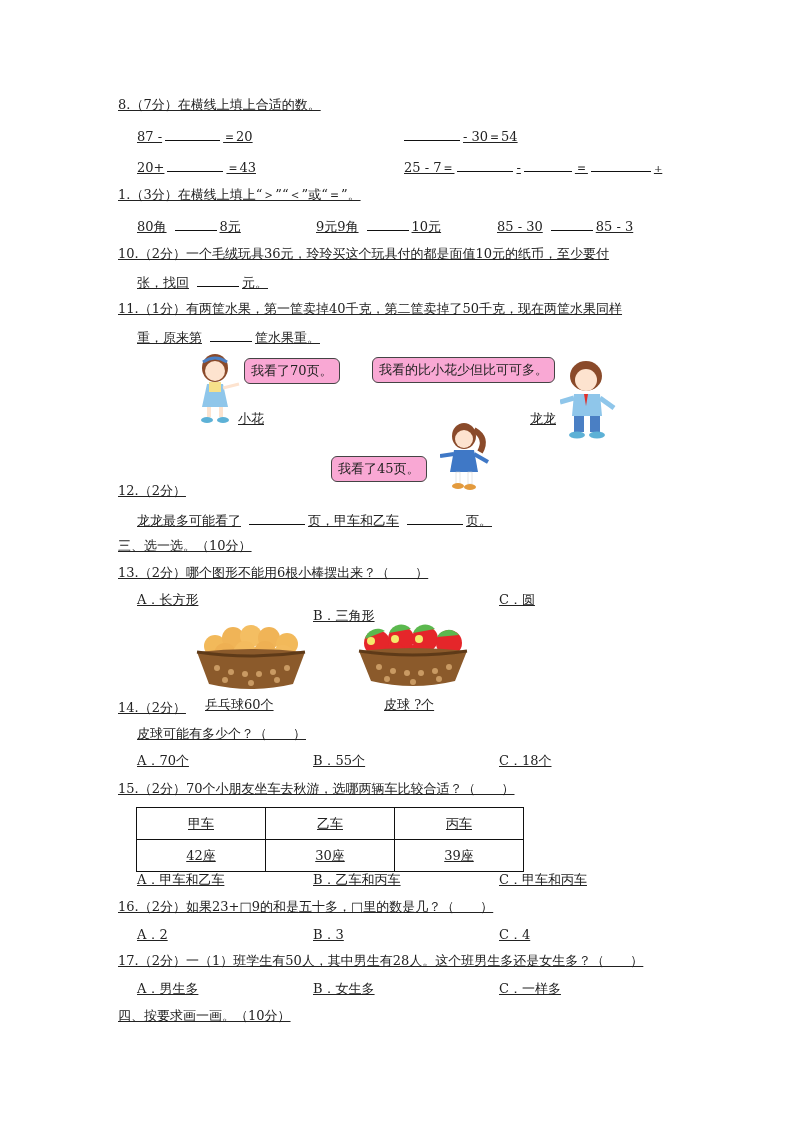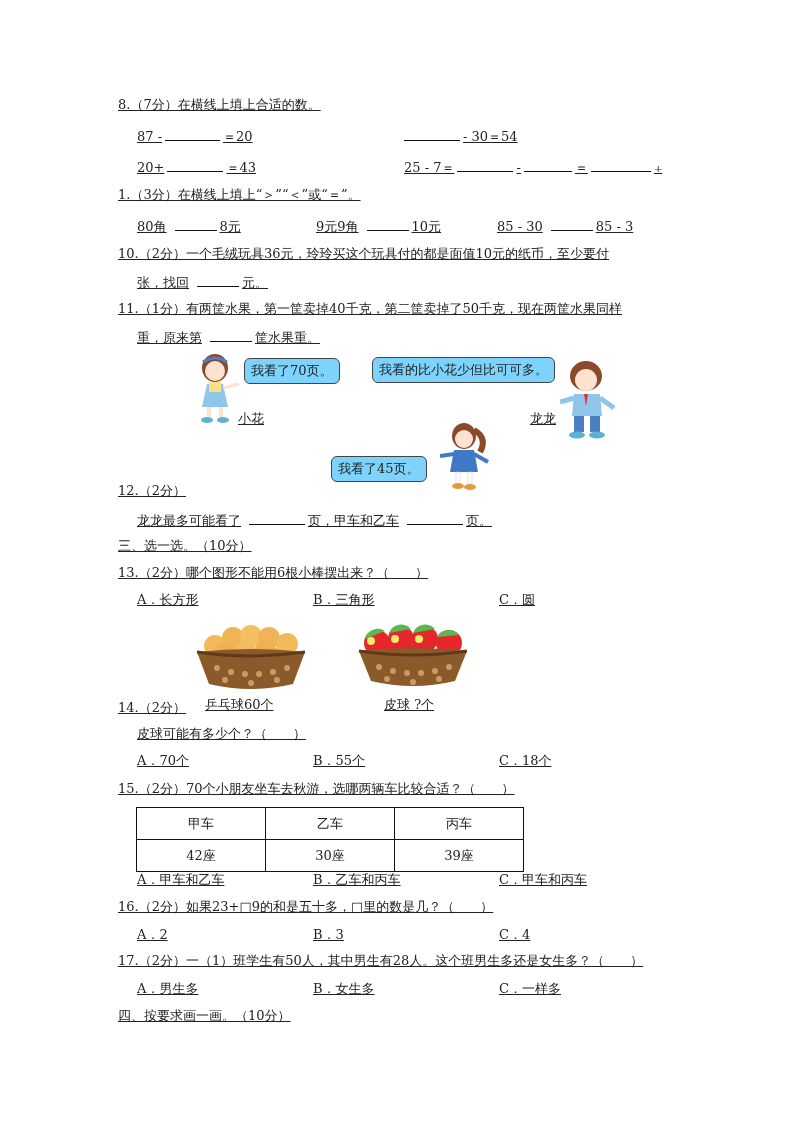--- a/index.html
+++ b/index.html
@@ -1,24 +1,24 @@
 <!DOCTYPE html>
 <html><head>
 <meta charset="utf-8">
 <style>
   html, body { margin: 0; padding: 0; background: #ffffff; }
   body { width: 793px; height: 1122px; position: relative; overflow: hidden;
          font-family: "DejaVu Serif", "Liberation Serif", serif; color: #222; font-size: 13px; }
   .ln { position: absolute; white-space: nowrap; line-height: 18px; text-decoration: underline; }
   .blank { display: inline-block; border-bottom: 1px solid #111; height: 14px; vertical-align: baseline; margin: 0 3px; }
-  .bubble { position: absolute; border: 1.2px solid #444; border-radius: 6px; background: #7dd3fc;
+  .bubble { position: absolute; border: 1.2px solid #444; border-radius: 6px; background: #f9a8d4;
             padding: 2px 6px; font-size: 13px; line-height: 20px; white-space: nowrap; }
   .fig { position: absolute; }
   table.cars { position: absolute; left: 136px; top: 807px; width: 388px; border-collapse: collapse; }
-  table.cars td { border: 1.5px solid #111; text-align: center; height: 29px; width: 33%; font-size: 13px; }
+  table.cars td { border: 1.5px solid #111; text-align: center; height: 29px; width: 33%; font-size: 13px; text-decoration: underline; }
 </style>
 </head>
 <body>
 
 <div class="ln" style="left:118px;top:96px">8.（7分）在横线上填上合适的数。</div>
 <div class="ln" style="left:137px;top:126px">
   <span>87 -</span><span class="blank" style="width:55px"></span><span>＝20</span>
 </div>
 <div class="ln" style="left:404px;top:126px">
   <span class="blank" style="width:56px;margin-left:0"></span><span>- 30＝54</span>
@@ -103,21 +103,21 @@
 
 <div class="ln" style="left:118px;top:482px">12.（2分）</div>
 <div class="ln" style="left:137px;top:510px">
   <span>龙龙最多可能看了</span><span class="blank" style="width:56px;margin-left:8px"></span><span>页，甲车和乙车</span><span class="blank" style="width:56px;margin-left:8px"></span><span>页。</span>
 </div>
 
 <div class="ln" style="left:118px;top:537px">三、选一选。（10分）</div>
 
 <div class="ln" style="left:118px;top:564px">13.（2分）哪个图形不能用6根小棒摆出来？（　　）</div>
 <div class="ln" style="left:137px;top:591px">A．长方形</div>
-<div class="ln" style="left:313px;top:591px">B．三角形</div>
+<div class="ln" style="left:313px;top:607px">B．三角形</div>
 <div class="ln" style="left:499px;top:591px">C．圆</div>
 
 <div class="fig" style="left:193px;top:618px;width:116px;height:74px">
   <svg width="116" height="74" viewBox="0 0 116 74">
     <circle cx="22" cy="28" r="11" fill="#f2b95a"></circle>
       <circle cx="40" cy="20" r="11" fill="#f0b457"></circle>
     <circle cx="58" cy="18" r="11" fill="#f4be62"></circle>
       <circle cx="76" cy="20" r="11" fill="#f0b457"></circle>
     <circle cx="94" cy="26" r="11" fill="#f2b95a"></circle>
       <circle cx="32" cy="36" r="11" fill="#eeb053"></circle>

